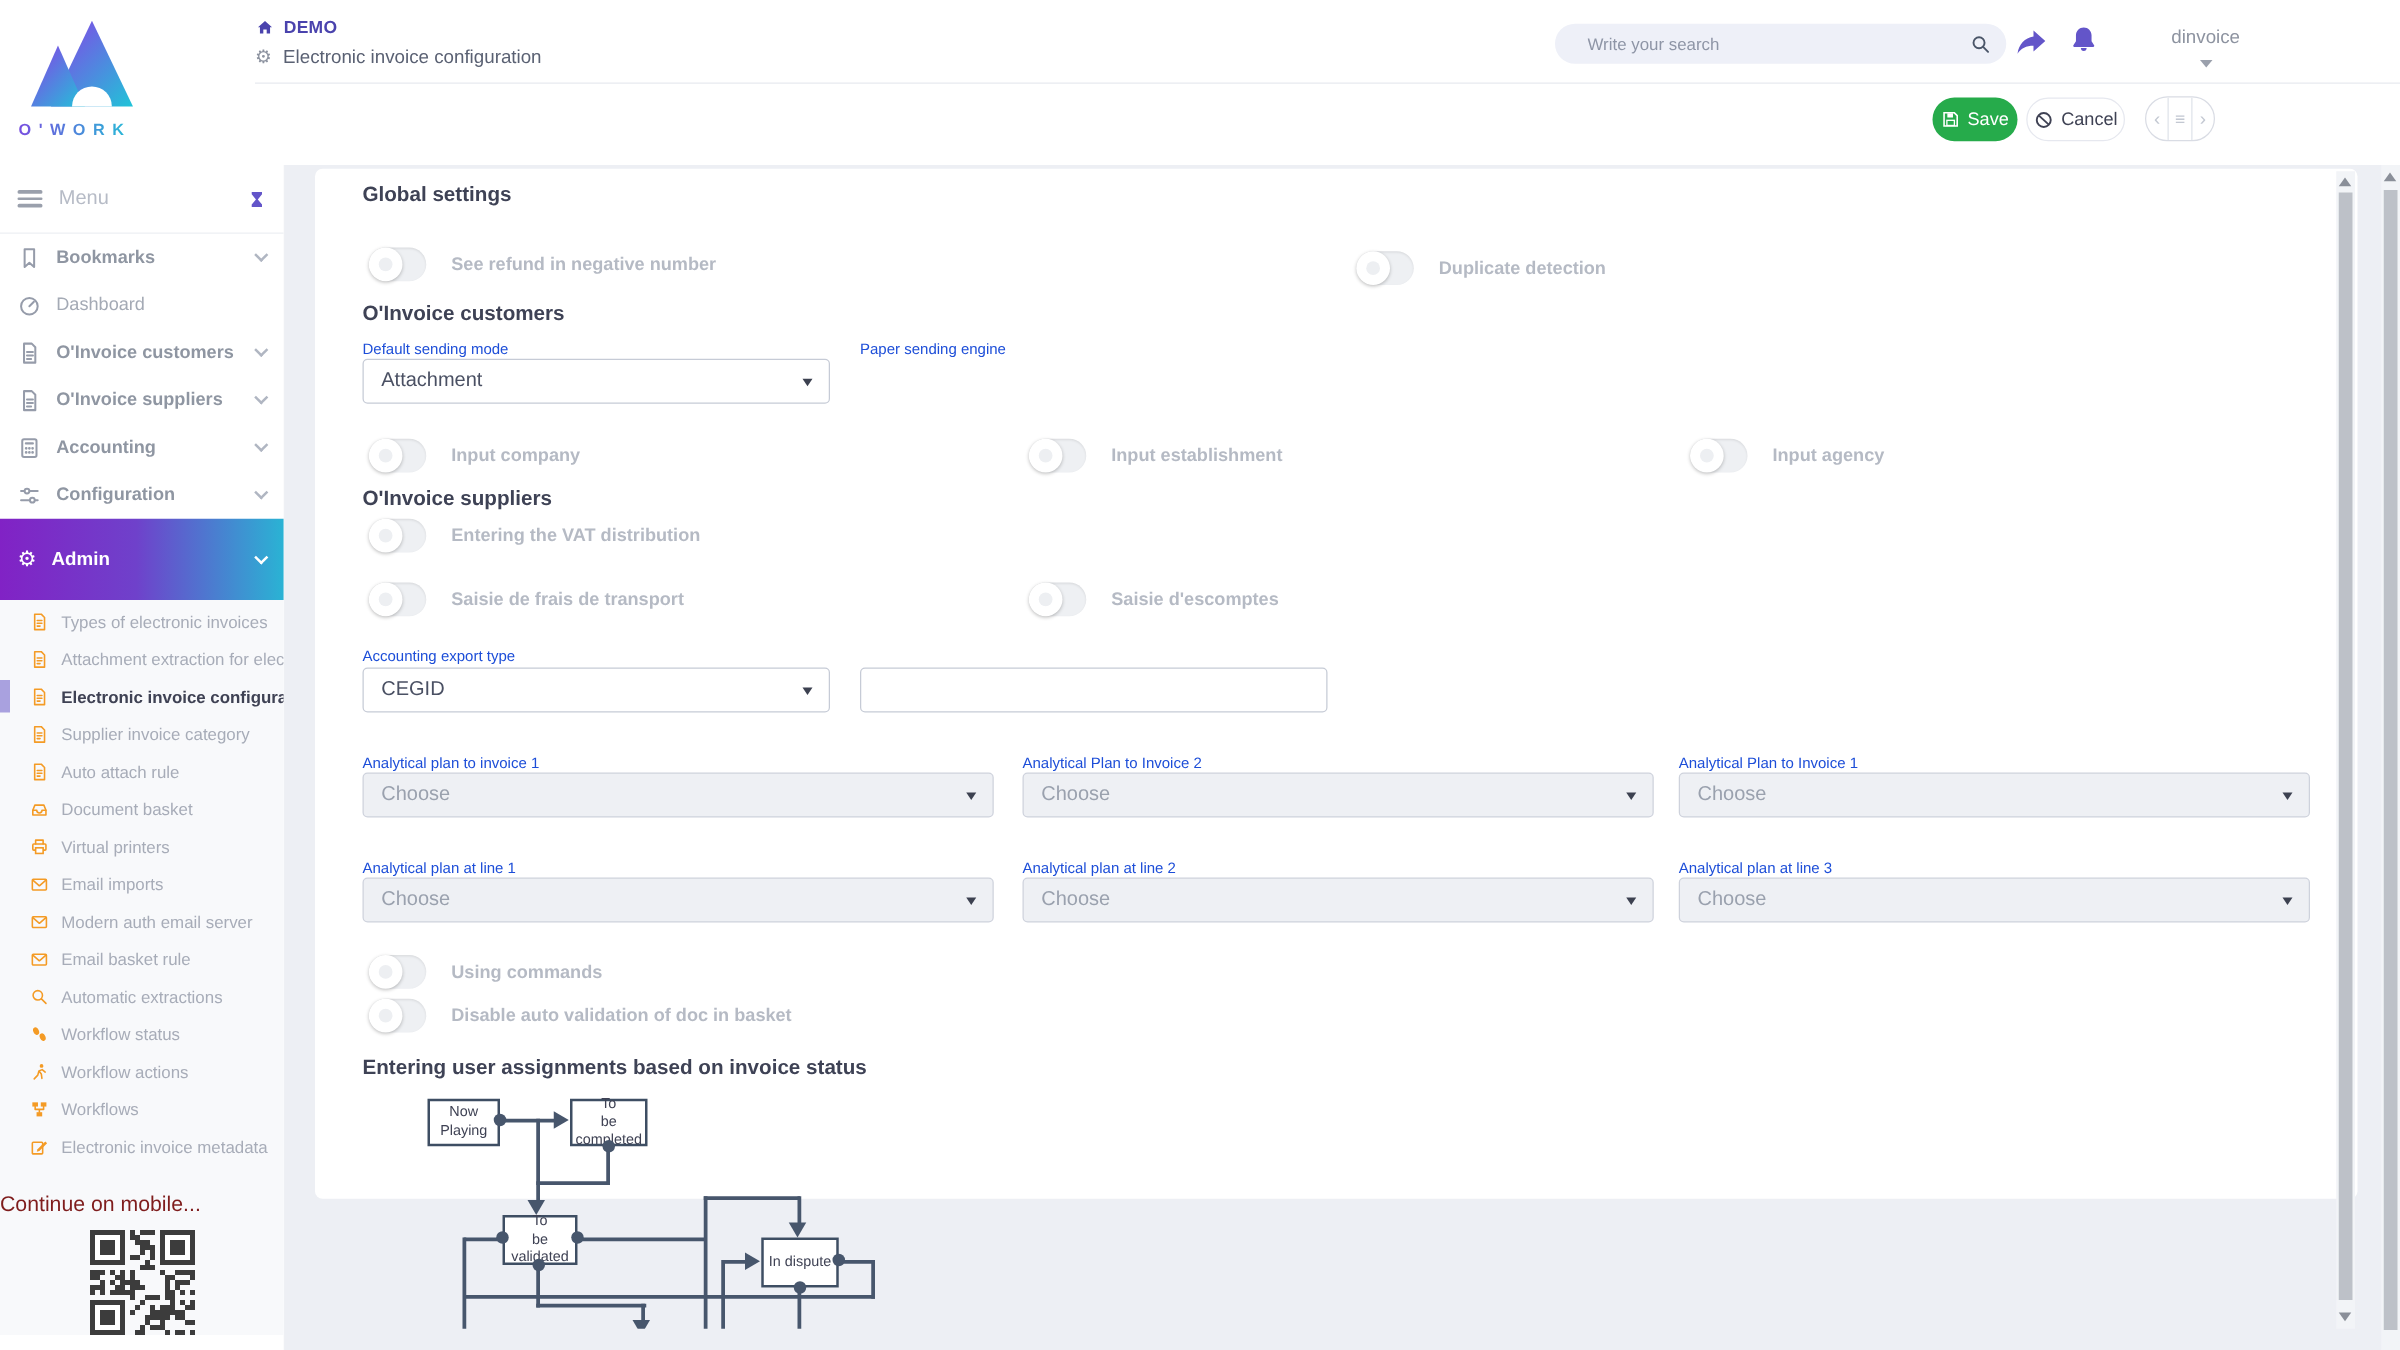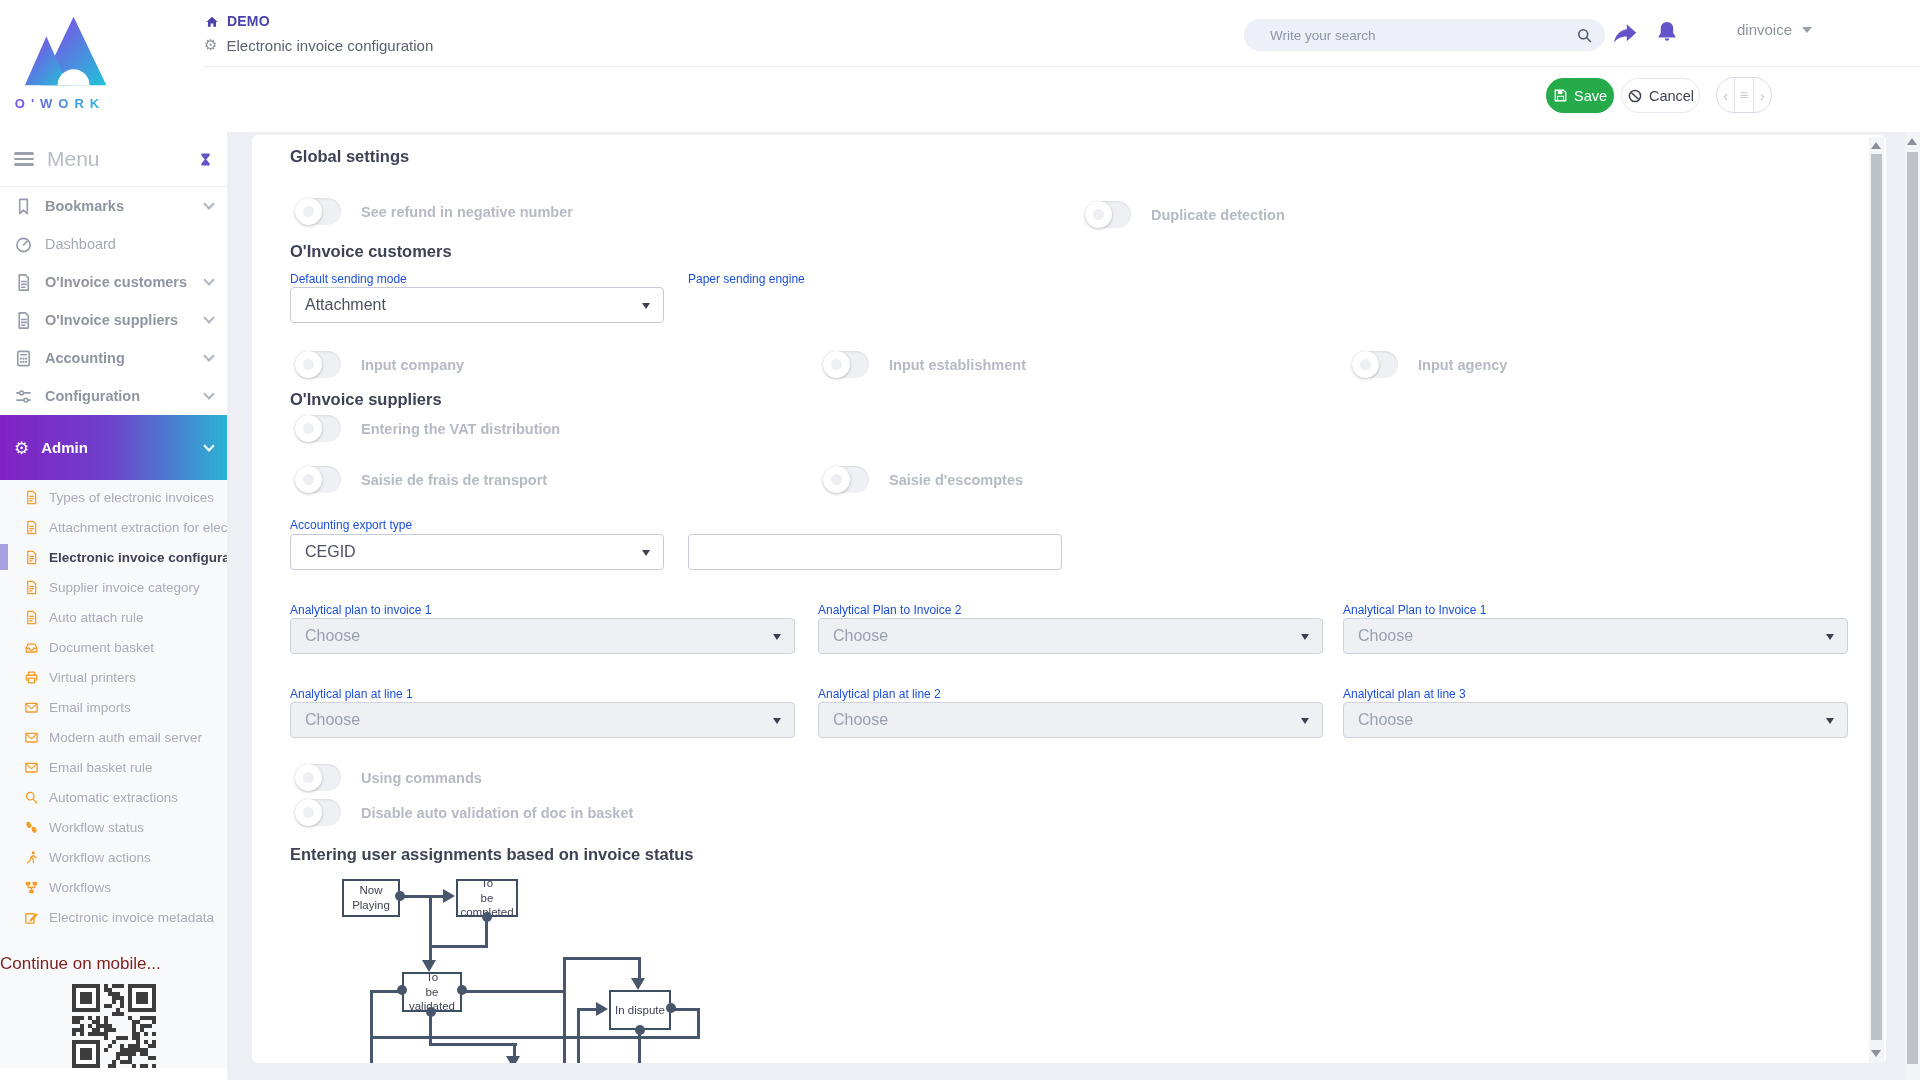--- a/index.html
+++ b/index.html
@@ -18,40 +18,40 @@
   .bc-row2 { position:absolute; left:204px; top:36px; display:flex; align-items:center; gap:9px; }
   .bc-row2 .txt { font-size:15px; color:#5a6173; }
   .glyph { font-family:"DejaVu Sans",sans-serif; }
   #hdr-divider { position:absolute; left:204px; top:66px; right:0; height:1px; background:#e8eaf0; }
   #search { position:absolute; left:1244px; top:19px; width:361px; height:32px; border-radius:16px;
     background:#eef0f8; display:flex; align-items:center; padding:0 12px 0 26px; }
   #search input { flex:1; border:none; outline:none; background:transparent; font-size:13.5px; color:#5a6173;
     font-family:inherit; }
   #search input::placeholder { color:#8e95a6; }
   .hicon { position:absolute; cursor:pointer; }
-  #user { position:absolute; left:1737px; top:21px; display:flex; align-items:center; gap:10px; cursor:pointer; }
+  #user { position:absolute; left:1737px; top:21px; display:flex; align-items:center; gap:10px; cursor:pointer;flex-direction:column; }
   #user .name { font-size:15px; color:#8d93a0; }
   .caret-down { width:0; height:0; border-left:5px solid transparent; border-right:5px solid transparent; border-top:6px solid #9aa0ac; }
 
   
   .btn { position:absolute; top:78px; height:35px; border-radius:18px; display:flex; align-items:center;
     justify-content:center; gap:6px; font-size:14.5px; cursor:pointer; }
   #btn-save { left:1546px; width:68px; background:#26ab4b; color:#fff; }
   #btn-cancel { left:1621px; width:79px; background:#fff; border:1px solid #e6e8ef; color:#3f4254; }
   #pager { position:absolute; left:1716px; top:77px; width:56px; height:36px; border:1.5px solid #d9dce4;
     border-radius:18px; display:flex; background:#fff; overflow:hidden; }
   #pager .pcell { flex:1; display:flex; align-items:center; justify-content:center; color:#c3c8d2;
     font-size:15px; cursor:pointer; }
   #pager .pcell.mid { border-left:1px solid #e0e3ea; border-right:1px solid #e0e3ea; font-size:14px; }
 
   
   #sidebar { position:absolute; left:0; top:132px; width:228px; height:948px; background:#fff;
     border-right:1px solid #eef0f4; z-index:4; overflow:hidden; }
   #menu-row { height:55px; border-bottom:1px solid #edeff3; display:flex; align-items:center; padding:0 14px; cursor:pointer; }
-  #menu-row .label { font-size:21px; color:#b6bbc6; margin-left:13px; flex:1; }
+  #menu-row .label { font-size:16px; color:#b6bbc6; margin-left:13px; flex:1; }
   .burger { width:20px; height:14px; display:flex; flex-direction:column; justify-content:space-between; }
   .burger span { height:2.6px; background:#9aa0ac; border-radius:2px; }
   .nav-item { height:38px; display:flex; align-items:center; padding:0 14px; cursor:pointer; }
   .nav-item .ic { width:19px; height:19px; color:#969caa; margin-right:12px; flex:none; }
   .nav-item .lbl { flex:1; font-size:14.5px; font-weight:600; color:#8f96a2; white-space:nowrap; overflow:hidden; }
   .nav-item.plain .lbl { font-weight:400; color:#a4aab5; }
   .chev { width:8px; height:8px; border-right:2px solid #b0b6c2; border-bottom:2px solid #b0b6c2;
     transform:rotate(45deg); margin-top:-4px; flex:none; }
   #admin-row { height:65px; display:flex; align-items:center; padding:0 14px; cursor:pointer;
     background:linear-gradient(90deg,#8122c5 0%,#6f41cb 48%,#2ab3d4 100%); }
@@ -63,21 +63,21 @@
     cursor:pointer; white-space:nowrap; overflow:hidden; }
   .sub-item .ic { width:15px; height:15px; color:#f49b25; margin-right:10px; flex:none; }
   .sub-item .lbl { font-size:13.5px; color:#a7acb8; white-space:nowrap; }
   .sub-item.active .lbl { font-weight:700; color:#3f4254; }
   .sub-item.active::before { content:""; position:absolute; left:0; top:2px; width:8px; height:26px; background:#a9a1df; }
   #mobile-hint { margin-top:22px; text-align:left; font-size:17px; color:#7f1d1d; }
   #qr-wrap { margin:10px auto 0; width:84px; height:84px; }
 
   
   #content { position:absolute; left:228px; top:132px; width:1692px; height:948px; background:#edeff4; }
-  #card { position:absolute; left:24px; top:3px; width:1634px; height:928px; background:#fff; border-radius:6px; }
+  #card { position:absolute; left:24px; top:3px; width:1634px; height:824px; background:#fff; border-radius:6px; }
   .h { position:absolute; font-size:16.5px; font-weight:700; color:#3e4255; }
   .flabel { position:absolute; font-size:12px; font-weight:400; color:#1d4ed8; }
   .trow { position:absolute; display:flex; align-items:center; gap:20px; }
   .toggle { position:relative; width:46px; height:27px; border-radius:14px; background:#eef0f3;
     box-shadow:inset 0 1px 2px rgba(0,0,0,.09); cursor:pointer; flex:none; }
   .toggle .knob { position:absolute; left:0; top:0; width:27px; height:27px; border-radius:50%; background:#fff;
     box-shadow:0 1px 3px rgba(0,0,0,.25); }
   .toggle .knob::after { content:""; position:absolute; left:8px; top:8px; width:11px; height:11px;
     border-radius:50%; background:#edeff2; }
   .tlabel { font-size:14.5px; font-weight:600; color:#b5bac4; white-space:nowrap; }

